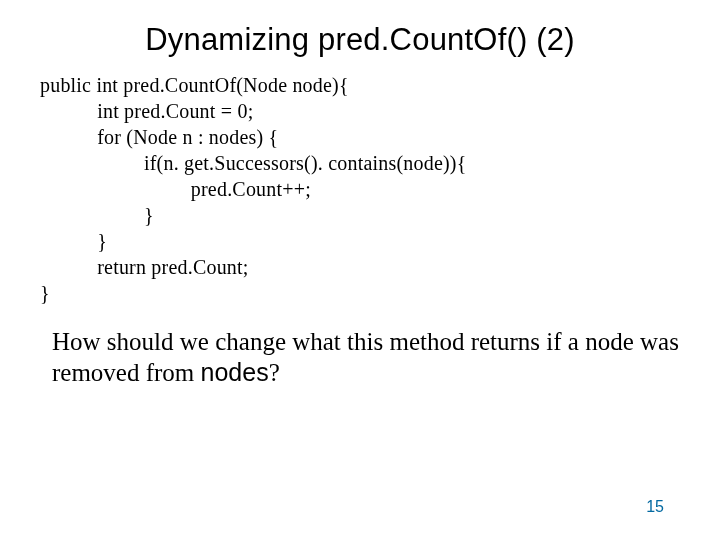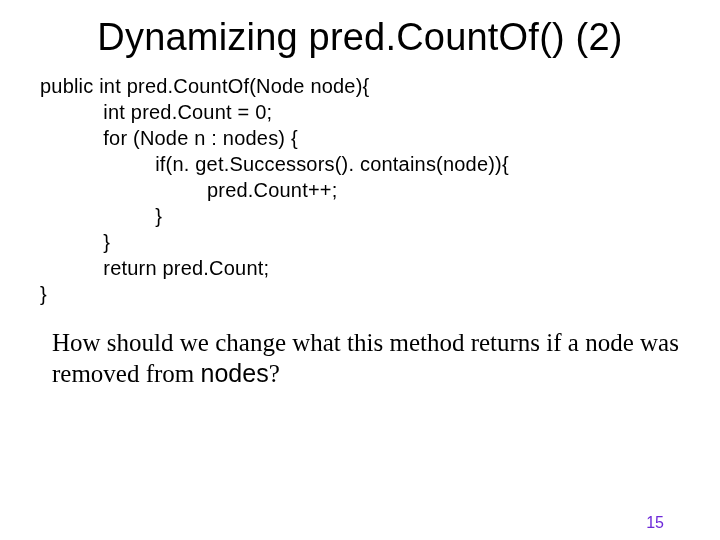--- a/index.html
+++ b/index.html
@@ -12,51 +12,51 @@
     color: #000000;
     overflow: hidden;
   }
   .slide {
     width: 720px;
     height: 540px;
     position: relative;
     box-sizing: border-box;
   }
   .title {
-    font-size: 38px;
+    font-size: 31px;
     font-weight: normal;
     text-align: center;
+    padding-top: 22px;
     padding-bottom: 14px;
     letter-spacing: 0.2px;
-    margin-top: 16px;
   }
   .code {
     font-size: 20px;
     line-height: 1.3;
     white-space: pre;
     padding-left: 40px;
     padding-right: 30px;
-    font-family: Liberation Sans, sans-serif;
+    font-family: Liberation Serif, serif;
     letter-spacing: 0.2px;
   }
   .question {
     font-size: 25px;
     line-height: 1.25;
     padding: 20px 40px 0 52px;
     font-family: "Times New Roman", Times, serif;
   }
   .question .mono {
     font-family: Arial, Helvetica, sans-serif;
   }
   .pagenum {
     position: absolute;
     right: 56px;
     bottom: 24px;
     font-size: 16px;
-    color: #6d28d9;
+    color: #0369a1;
   }
 </style>
 </head>
 <body>
 
 <div class="slide">
 
   <div class="title">Dynamizing pred.CountOf() (2)</div>
 
   <div class="code"><span>public int pred.CountOf(Node node){</span>

